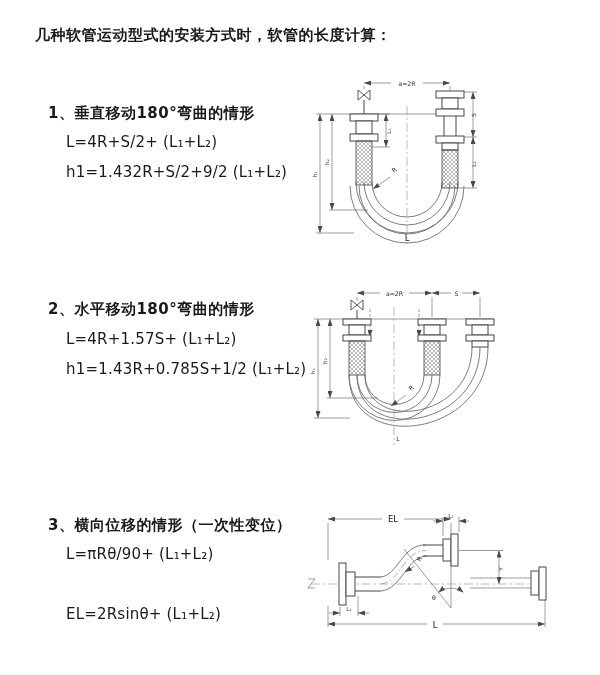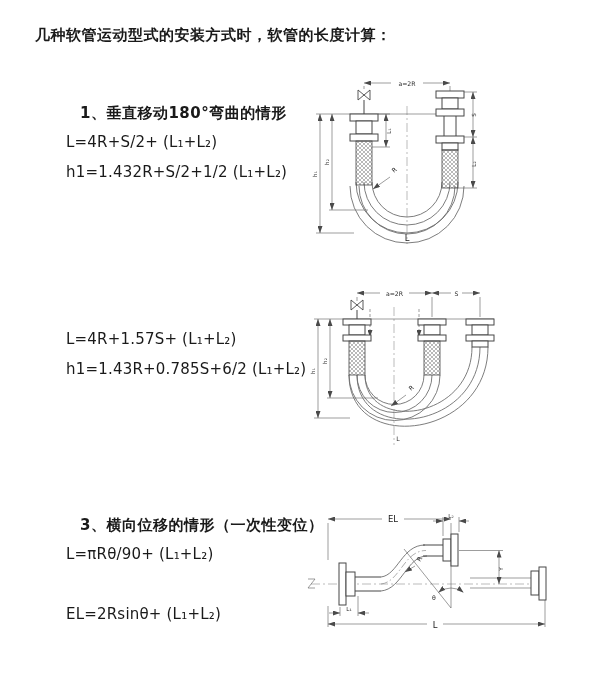--- a/index.html
+++ b/index.html
@@ -3,21 +3,21 @@
 <meta charset="utf-8">
 <style>
   html,body{margin:0;padding:0;background:#fff;}
   .page{
     position:relative;width:600px;height:675px;background:#ffffff;overflow:hidden;
     font-family:"DejaVu Sans","Liberation Sans",sans-serif;color:#1a1a1a;
   }
   .title{
     position:absolute;left:35px;top:26px;font-size:15px;font-weight:600;letter-spacing:.5px;
   }
-  .sec-head{position:absolute;left:48px;font-size:15px;font-weight:600;letter-spacing:.5px;margin-left:32px;}
+  .sec-head{position:absolute;left:48px;font-size:15px;font-weight:600;letter-spacing:.5px;}
   .formula{position:absolute;left:66px;font-size:15px;font-weight:500;letter-spacing:.2px;}
   .diag{position:absolute;}
   svg text{font-family:"DejaVu Sans",sans-serif;fill:#2a2a2a;}
   .lbl{font-size:6.2px;}
   .lblsm{font-size:5.6px;}
   .lblL{font-size:8.5px;fill:#1a1a1a;}
   .dim{stroke:#5a5a5a;stroke-width:.6;fill:none;}
   .dimd{stroke:#5a5a5a;stroke-width:.6;fill:none;stroke-dasharray:3 2;}
   .pipe{stroke:#474747;stroke-width:1;fill:#fff;}
   .hose{stroke:#6e6e6e;stroke-width:.9;fill:none;}
@@ -28,24 +28,25 @@
 </style>
 </head>
 <body>
 
 <div class="page">
 
   <div class="title">几种软管运动型式的安装方式时，软管的长度计算：</div>
 
   <div class="sec-head" style="top:104px">1、垂直移动180°弯曲的情形</div>
   <div class="formula" style="top:133px">L=4R+S/2+ (L₁+L₂)</div>
-  <div class="formula" style="top:163px">h1=1.432R+S/2+1/2 (L₁+L₂)</div>
-
+  <div class="formula" style="top:163px">h1=1.432R+S/2+9/2 (L₁+L₂)</div>
+
+  <div class="sec-head" style="top:300px">2、水平移动180°弯曲的情形</div>
   <div class="formula" style="top:330px">L=4R+1.57S+ (L₁+L₂)</div>
-  <div class="formula" style="top:360px">h1=1.43R+0.785S+6/2 (L₁+L₂)</div>
+  <div class="formula" style="top:360px">h1=1.43R+0.785S+1/2 (L₁+L₂)</div>
 
   <div class="sec-head" style="top:516px">3、横向位移的情形（一次性变位）</div>
   <div class="formula" style="top:545px">L=πRθ/90+ (L₁+L₂)</div>
   <div class="formula" style="top:605px">EL=2Rsinθ+ (L₁+L₂)</div>
 
   <svg class="diag" style="left:310px;top:70px" width="215" height="185" viewBox="0 0 215 185">
     <defs>
       <marker id="m1" markerUnits="userSpaceOnUse" markerWidth="7" markerHeight="5" refX="7" refY="2.5" orient="auto-start-reverse">
         <path d="M0,0 L7,2.5 L0,5 Z" fill="#4a4a4a"></path>
       </marker>

